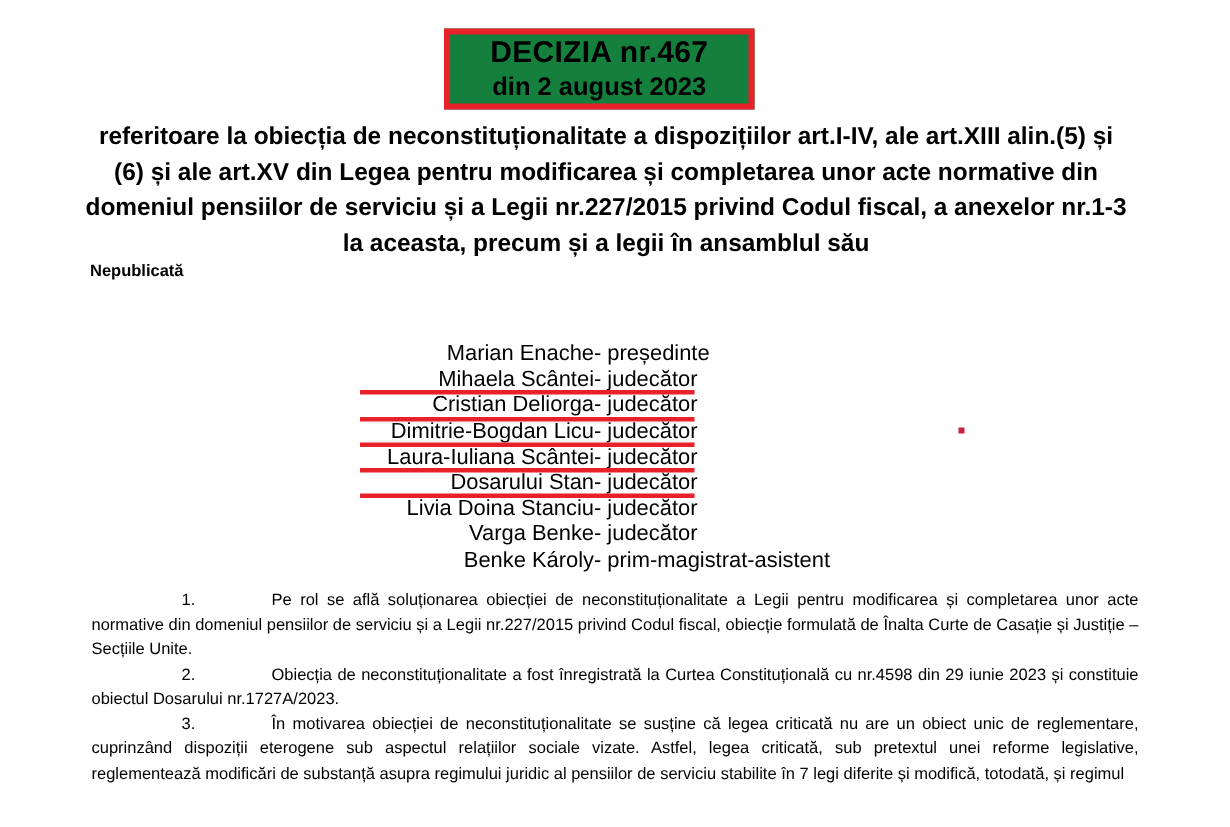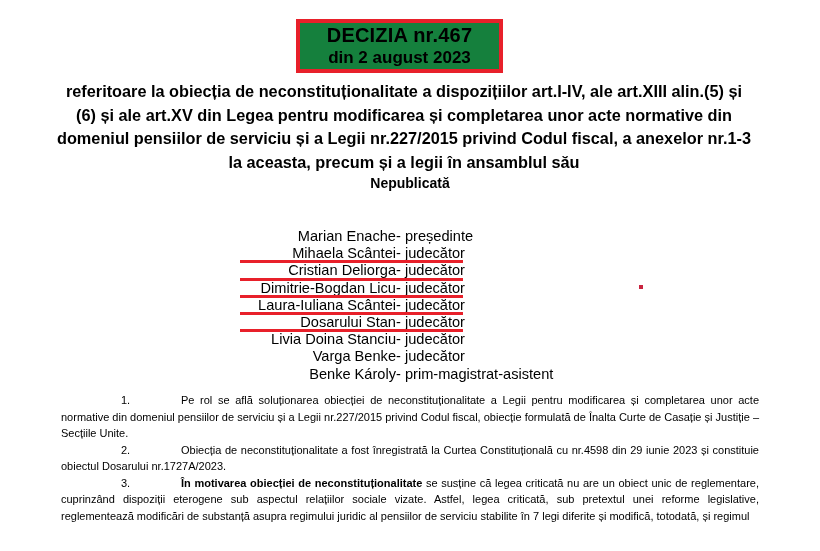--- a/index.html
+++ b/index.html
@@ -64,22 +64,21 @@
     font-weight: bold;
     line-height: 23.5px;
   }
 
   
   .nepublicata {
     position: absolute;
     left: 60px;
     top: 175px;
     width: 700px;
-    text-align: center;
-    font-size: 14px;
+    font-size: 11px;
     font-weight: bold;
   }
 
   
   .judges {
     position: absolute;
     left: 241px;
     top: 228px;
     width: 340px;
   }
@@ -134,21 +133,21 @@
     margin: 0;
     text-indent: 0;
   }
   .para .num {
     display: inline-block;
     width: 60px;
     margin-left: 60px;
     font-weight: normal;
   }
   .para .lead {
-    font-weight: bold;
+    font-weight: normal;
     margin-top: 24px;
   }
 </style>
 </head>
 <body>
 
 <div class="page">
 
   <div class="title-box">
     <div class="title-line1">DECIZIA nr.467</div>

